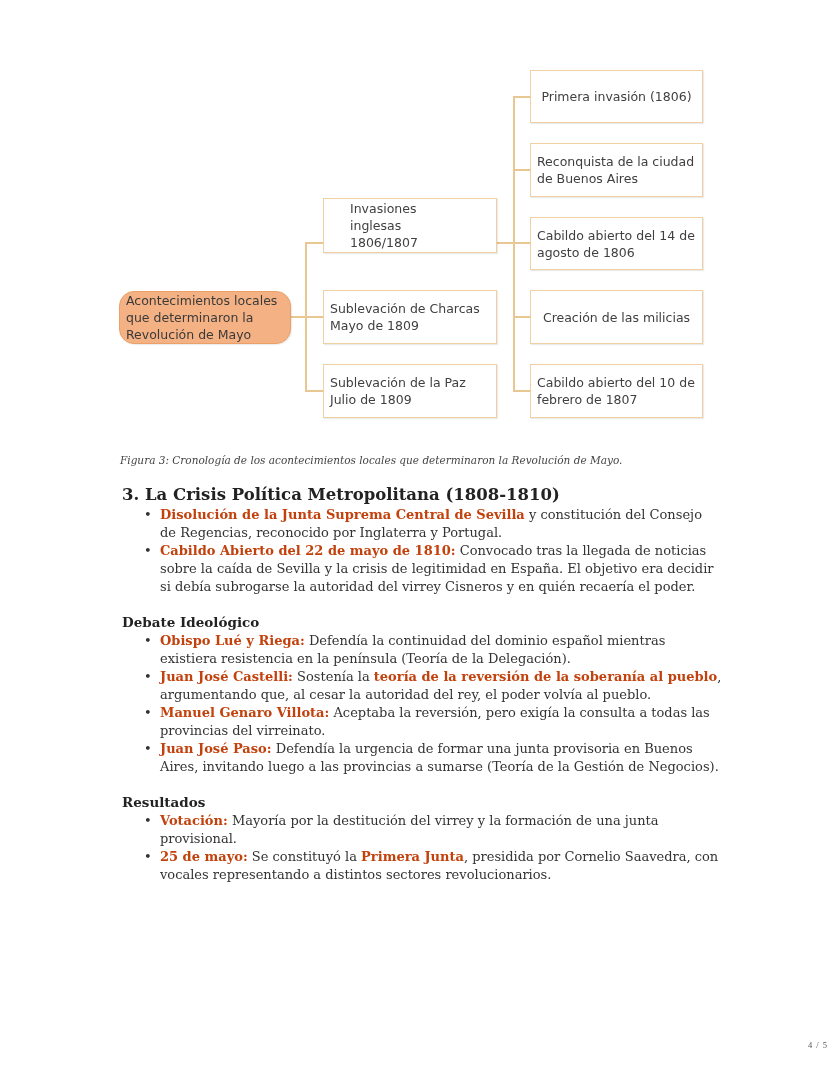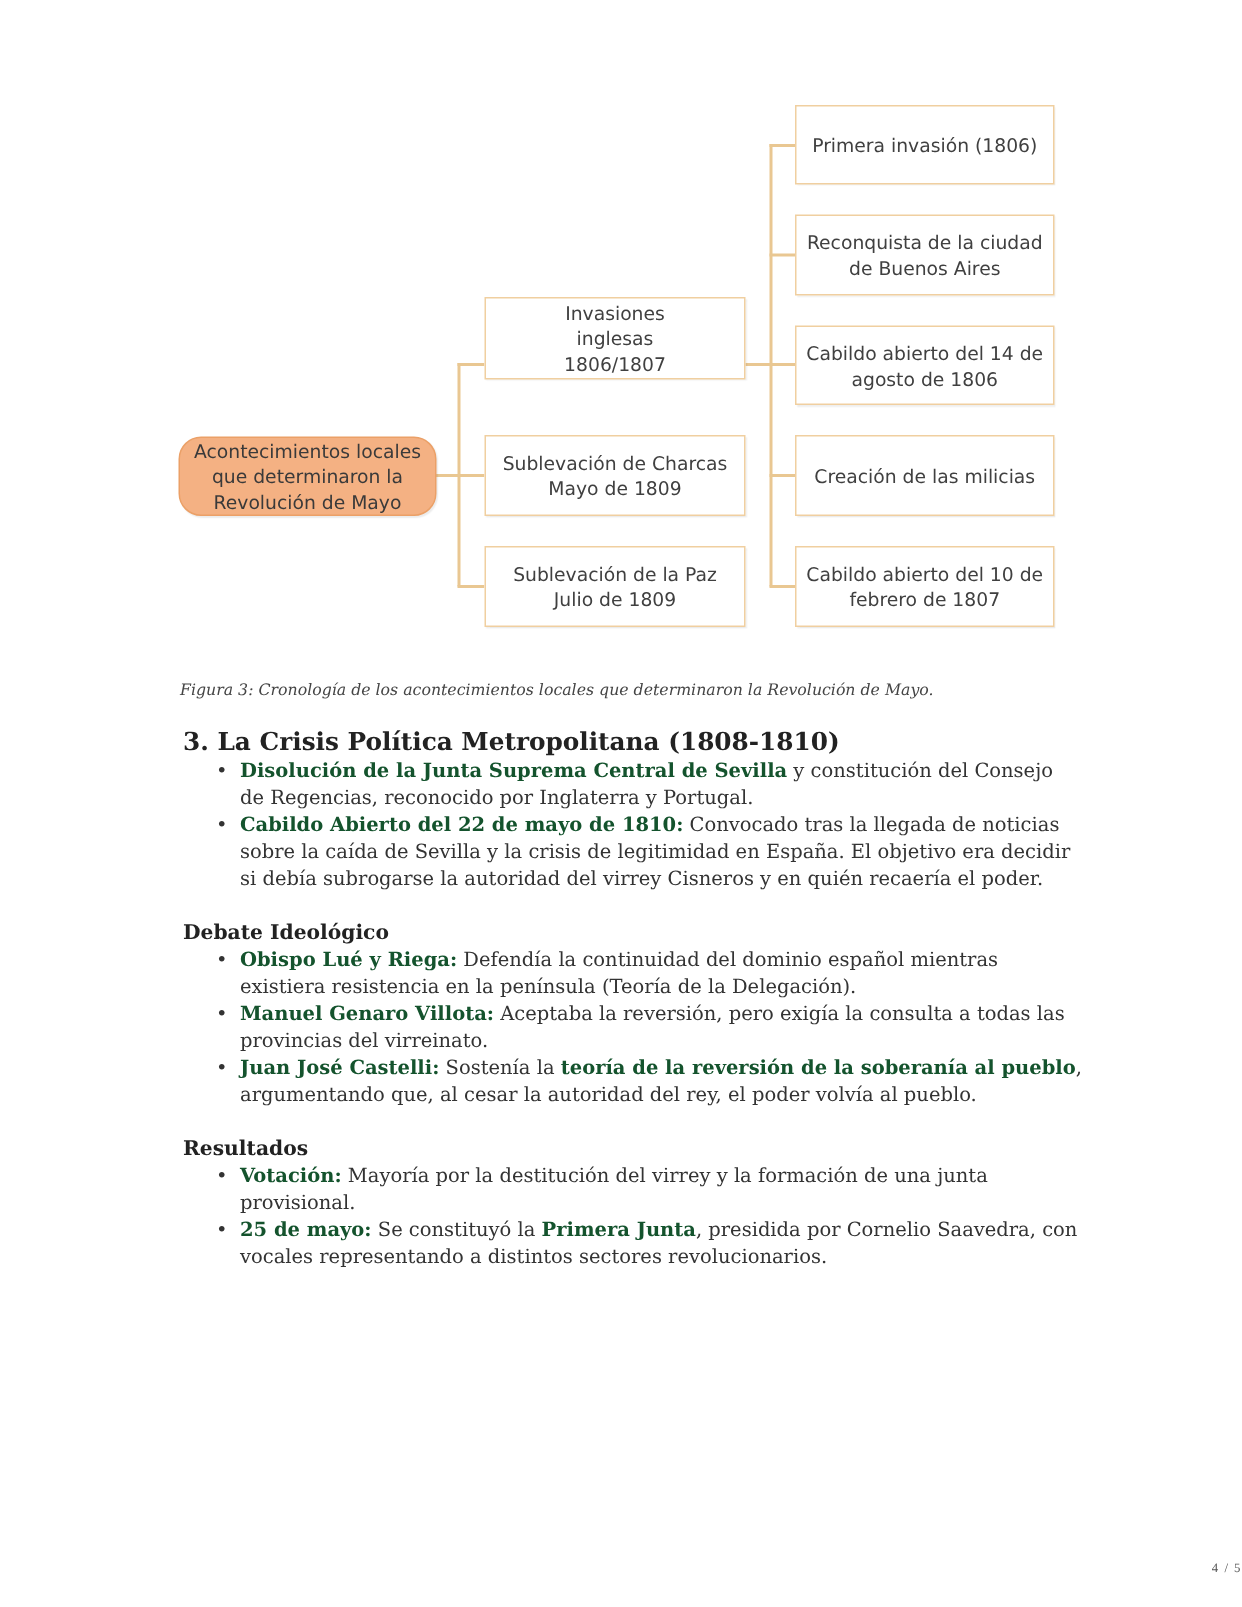--- a/index.html
+++ b/index.html
@@ -1,34 +1,34 @@
 <!DOCTYPE html>
 <html><head>
 <meta charset="utf-8">
 <style>
   html, body { margin: 0; padding: 0; background: #ffffff; }
   body { width: 828px; height: 1071px; position: relative; overflow: hidden;
          font-family: "DejaVu Serif", serif; color: #222; }
   .diagram { position: absolute; left: 0; top: 0; width: 828px; height: 440px; }
   .box { position: absolute; box-sizing: border-box; border: 1.5px solid #F0CFA0;
          background: #fff; display: flex; align-items: center; justify-content: center;
-         text-align: center; font-family: "DejaVu Sans", sans-serif; font-size: 12.5px;
+         font-family: "DejaVu Sans", sans-serif; font-size: 12.5px;
          line-height: 17px; color: #404040; padding: 0 6px;
          box-shadow: 1px 1px 1px rgba(0,0,0,0.08); }
   .box.root { background: #F4B183; border-color: #EBA067; color: #3a3a3a; border-radius: 15px; }
   .line { position: absolute; background: #E9C792; }
   .caption { position: absolute; left: 120px; top: 454px; font-size: 10.5px;
              font-style: italic; color: #444; font-family: "DejaVu Serif", serif; }
   .content { position: absolute; left: 122px; top: 484px; width: 600px; }
   h2 { margin: 0; font-size: 16.5px; font-weight: bold; color: #222; line-height: 22px; }
   h3 { margin: 16px 0 0 0; font-size: 13.5px; font-weight: bold; color: #222; line-height: 20px; }
   ul { margin: 0; padding: 0 0 0 38px; list-style: none; }
   li { position: relative; font-size: 13px; line-height: 18px; color: #333; }
   li::before { content: "\2022"; position: absolute; left: -16px; top: 0; font-size: 13px; }
-  b { font-weight: bold; color: #14532d; }
+  b { font-weight: bold; color: #c2410c; }
   .page-num { position: absolute; left: 0; width: 828px; top: 1040px; text-align: right;
               font-size: 8.5px; color: #555; font-family: Liberation Serif, serif; letter-spacing: 1px; }
 </style>
 </head>
 <body>
 
 <div class="diagram">
 
   <div class="line" style="left:290px; top:316px; width:16px; height:1.5px;"></div>
   <div class="line" style="left:305px; top:242px; width:1.5px; height:149px;"></div>
@@ -79,22 +79,23 @@
 <div class="content">
   <h2>3. La Crisis Política Metropolitana (1808-1810)</h2>
   <ul>
     <li><b>Disolución de la Junta Suprema Central de Sevilla</b><span> y constitución del Consejo de Regencias, reconocido por Inglaterra y Portugal.</span></li>
     <li><b>Cabildo Abierto del 22 de mayo de 1810:</b><span> Convocado tras la llegada de noticias sobre la caída de Sevilla y la crisis de legitimidad en España. El objetivo era decidir si debía subrogarse la autoridad del virrey Cisneros y en quién recaería el poder.</span></li>
   </ul>
 
   <h3>Debate Ideológico</h3>
   <ul>
     <li><b>Obispo Lué y Riega:</b><span> Defendía la continuidad del dominio español mientras existiera resistencia en la península (Teoría de la Delegación).</span></li>
+    <li><b>Juan José Castelli:</b><span> Sostenía la </span><b>teoría de la reversión de la soberanía al pueblo</b><span>, argumentando que, al cesar la autoridad del rey, el poder volvía al pueblo.</span></li>
     <li><b>Manuel Genaro Villota:</b><span> Aceptaba la reversión, pero exigía la consulta a todas las provincias del virreinato.</span></li>
-    <li><b>Juan José Castelli:</b><span> Sostenía la </span><b>teoría de la reversión de la soberanía al pueblo</b><span>, argumentando que, al cesar la autoridad del rey, el poder volvía al pueblo.</span></li>
+    <li><b>Juan José Paso:</b><span> Defendía la urgencia de formar una junta provisoria en Buenos Aires, invitando luego a las provincias a sumarse (Teoría de la Gestión de Negocios).</span></li>
   </ul>
 
   <h3>Resultados</h3>
   <ul>
     <li><b>Votación:</b><span> Mayoría por la destitución del virrey y la formación de una junta provisional.</span></li>
     <li><b>25 de mayo:</b><span> Se constituyó la </span><b>Primera Junta</b><span>, presidida por Cornelio Saavedra, con vocales representando a distintos sectores revolucionarios.</span></li>
   </ul>
 </div>
 
 <div class="page-num">4 / 5</div>

